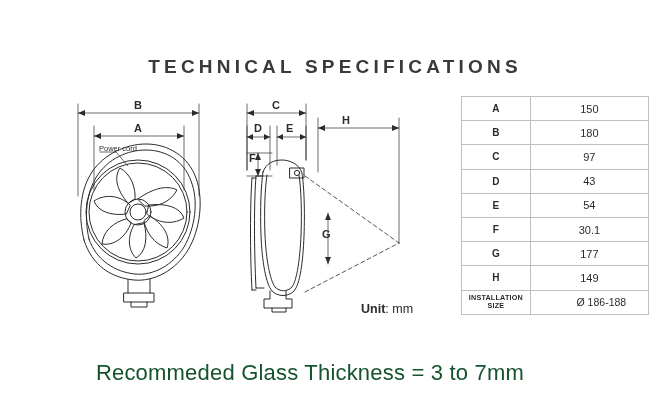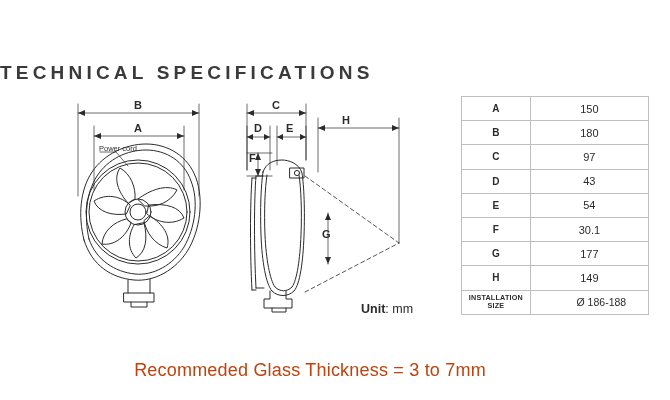--- a/index.html
+++ b/index.html
@@ -15,36 +15,37 @@
     position: relative;
     overflow: hidden;
   }
   .page {
     position: relative;
     width: 670px;
     height: 400px;
   }
   .title {
     position: absolute;
-    top: 62px;
+    top: 56px;
     left: 0;
     width: 670px;
+    text-align: center;
     font-size: 19px;
     font-weight: bold;
     letter-spacing: 4.2px;
     color: #3a3a3a;
   }
   .footer-note {
     position: absolute;
     top: 360px;
     left: 0;
     width: 620px;
     text-align: center;
-    font-size: 18px;
-    color: #c2410c;
+    font-size: 22px;
+    color: #14532d;
     letter-spacing: 0.2px;
   }
   .unit-label {
     position: absolute;
     left: 361px;
     top: 302px;
     font-size: 12.5px;
     color: #2b2b2b;
   }
   .unit-label b {

